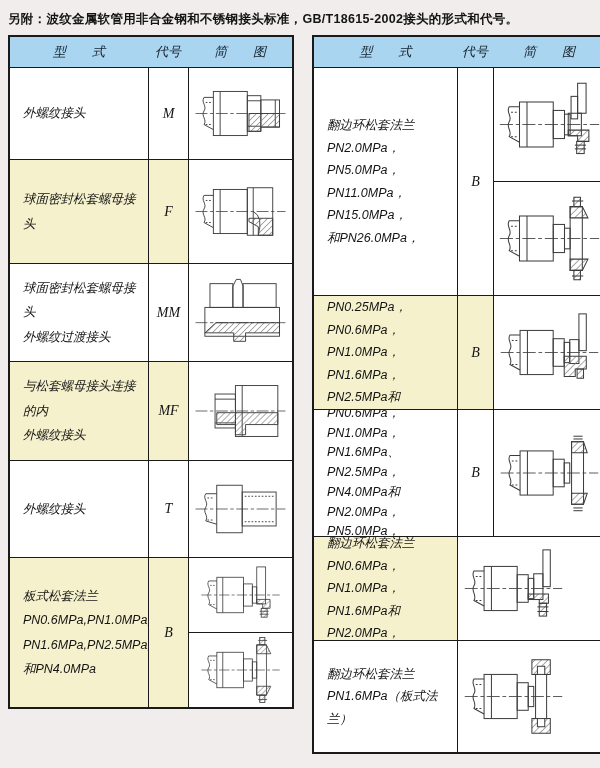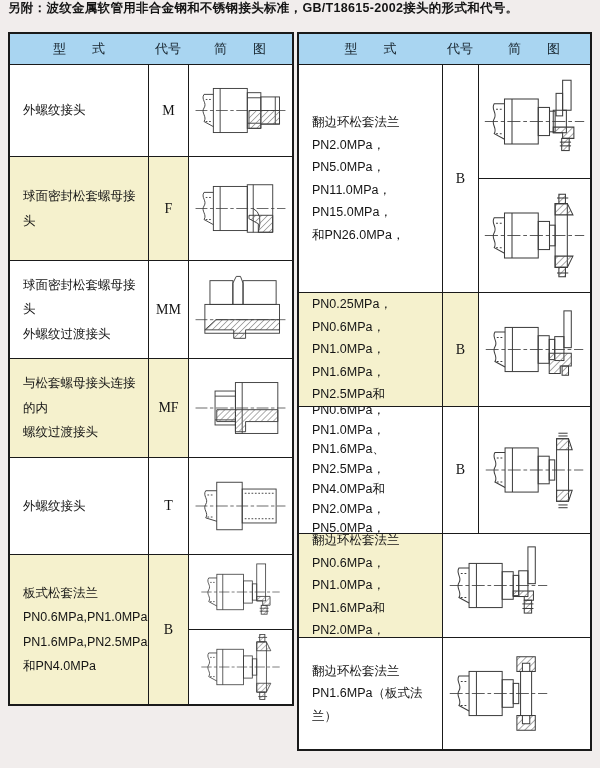--- a/index.html
+++ b/index.html
@@ -2,22 +2,22 @@
 <html style="--page-bg: #f1edec; --header-bg: #a9d5f1; --alt-bg: #f5f1cd; --table-bg: #ffffff; --border: #1a1a1a;"><head>
 <meta charset="utf-8">
 <style>
   :root{
     --page-bg:#f1edec; --table-bg:#ffffff; --header-bg:#a9d5f1;
     --alt-bg:#f5f1cd; --border:#1a1a1a; --ink:#141414;
   }
   *{box-sizing:border-box;margin:0;padding:0;}
   html,body{width:600px;height:768px;overflow:hidden;}
   body{background:var(--page-bg);font-family:"Liberation Sans",sans-serif;color:var(--ink);}
-  .title{padding:0 10px 7px 8px;font-size:12.5px;font-weight:bold;letter-spacing:.3px;}
-  .tables{display:flex;gap:3px;margin:8px 8px;align-items:flex-start;}
+  .title{padding:11px 10px 7px 8px;font-size:12.5px;font-weight:bold;letter-spacing:.3px;}
+  .tables{display:flex;gap:18px;margin:0 8px;align-items:flex-start;font-style:italic;}
   .tbl{border:2px solid var(--border);background:var(--table-bg);}
   .tbl.left{width:286px;}
   .tbl.right{width:295px;}
   .thead{display:flex;height:30px;background:var(--header-bg);}
   .hc{display:flex;align-items:center;justify-content:center;font-size:13px;color:#15222b;}
   .trow{display:flex;border-top:1px solid var(--border);background:#fff;}
   .c{overflow:hidden;}
   .c + .c{border-left:1px solid var(--border);}
   
   .left  .col-type{width:138px;} .left  .col-code{width:40px;} .left  .col-diag{width:104px;}
@@ -122,21 +122,21 @@
               <rect x="14" y="40" width="88" height="34"></rect>
               <polygon points="27,58 102,58 102,70 62,70 62,80 48,80 48,70 14,70" fill="url(#hatch3)"></polygon>
               <line x1="3" y1="58" x2="109" y2="58" stroke-dasharray="14 3 4 3" stroke-width="0.9"></line>
             </g>
           </svg>
         </div>
     </div>
 
     <div class="trow alt" style="height:99px">
       <div class="c type col-type">与松套螺母接头连接的内
-螺纹过渡接头</div>
+外螺纹接头</div>
       <div class="c code col-code">MF</div>
       <div class="c diag col-diag">
           <svg viewBox="0 0 112 92" preserveAspectRatio="xMidYMid meet" xmlns="http://www.w3.org/2000/svg">
             <defs>
               <pattern id="hatch4" width="5" height="5" patternUnits="userSpaceOnUse" patternTransform="rotate(45)">
                 <line x1="0" y1="0" x2="0" y2="5" stroke="#6e6e6e" stroke-width="1.3"></line>
               </pattern>
             </defs>
             <g fill="none" stroke="#3c3c3c" stroke-width="1.1" stroke-linejoin="miter">
               <rect x="26" y="26" width="24" height="40"></rect>

